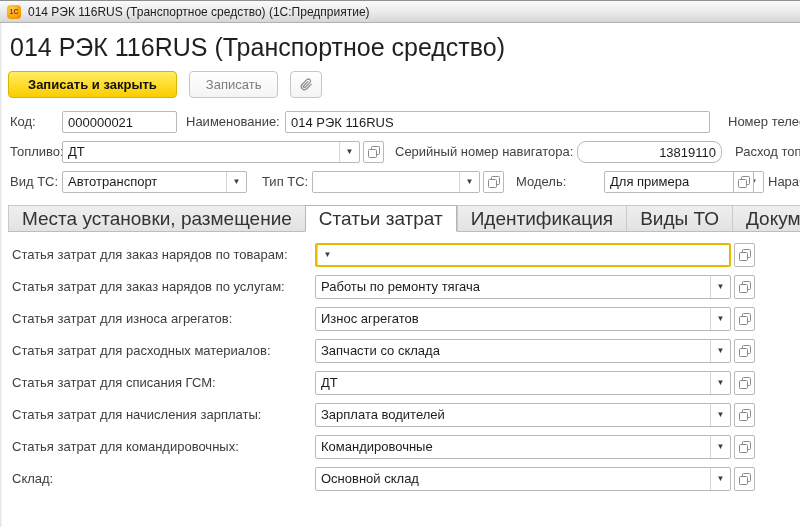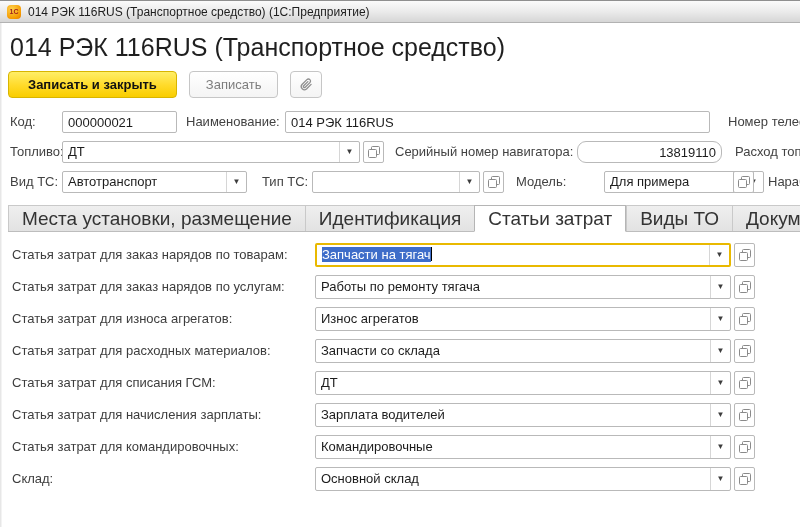--- a/index.html
+++ b/index.html
@@ -177,32 +177,31 @@
       <svg width="14" height="14" viewBox="0 0 14 14">
         <rect x="4.5" y="1.5" width="8" height="8" rx="1" fill="none" stroke="#8a8a8a"></rect>
         <rect x="1.5" y="4.5" width="8" height="8" rx="1" fill="#fff" stroke="#8a8a8a"></rect>
       </svg>
     </span>
   </button>
   <span class="hlabel" style="left:768px; top:148px">Наработка</span>
 
   <div class="tabbar" id="tabbar">
       <div class="tab">Места установки, размещение</div>
+      <div class="tab active">Статьи затрат</div>
       <div class="tab">Идентификация</div>
-      <div class="tab active">Статьи затрат</div>
       <div class="tab">Виды ТО</div>
       <div class="tab">Документы</div>
       <div class="tab">График лизинговых платежей</div>
     </div>
 
   <div class="form" id="form">
       <div class="form-row">
         <span class="form-label">Статья затрат для заказ нарядов по товарам:</span>
         <div class="form-combo focused">
-          <span class="combo-text"><span class="sel">Запчасти на тягач</span><span class="caret"></span></span>
           <span class="combo-arrow">▼</span>
         </div>
         <button class="pick-btn form-pick">
           <span>
             <svg width="14" height="14" viewBox="0 0 14 14">
               <rect x="4.5" y="1.5" width="8" height="8" rx="1" fill="none" stroke="#8a8a8a"></rect>
               <rect x="1.5" y="4.5" width="8" height="8" rx="1" fill="#fff" stroke="#8a8a8a"></rect>
             </svg>
           </span>
         </button>

